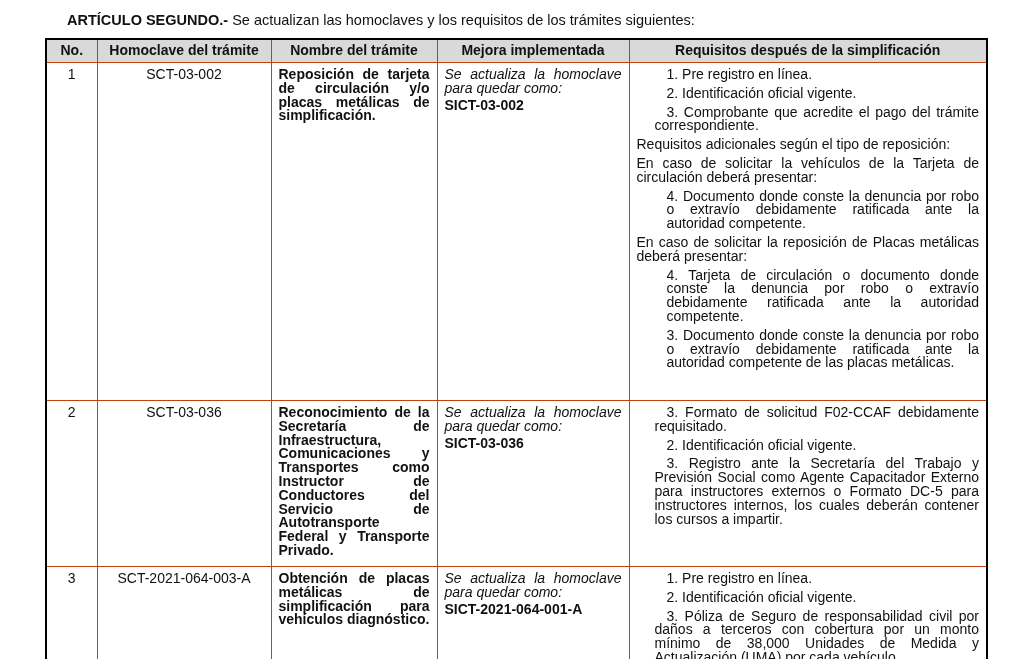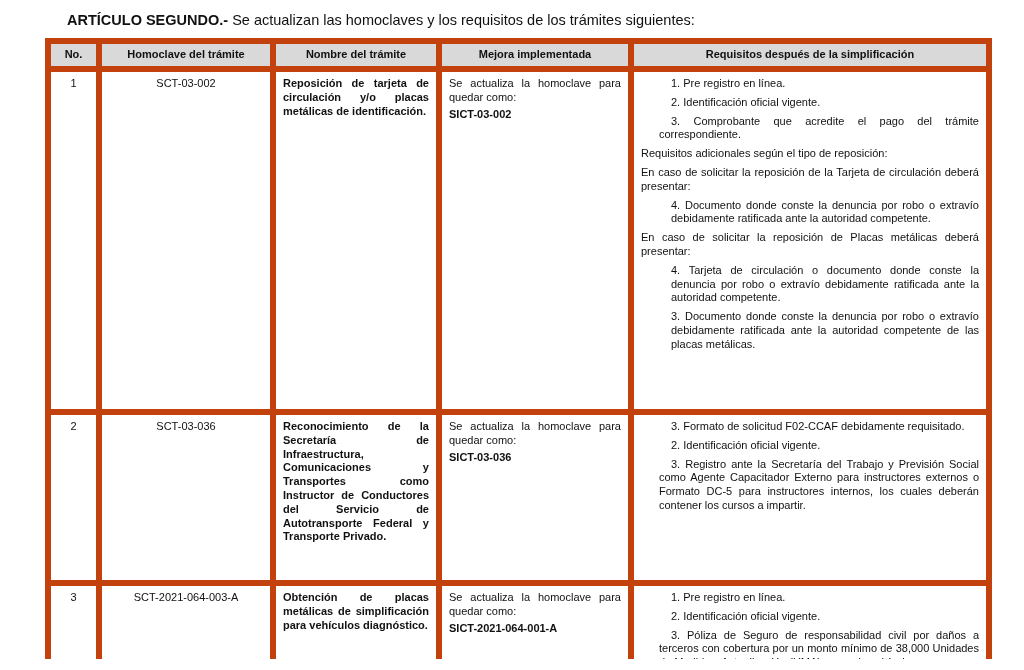--- a/index.html
+++ b/index.html
@@ -31,23 +31,23 @@
     position: absolute;
     left: 45px;
     top: 38px;
     width: 941px;
     border-collapse: collapse;
     table-layout: fixed;
     border: 2px solid #000;
   }
   table.tramites th,
   table.tramites td {
-    border: 6px solid #c2410c;
+    border: 1px solid #c2410c;
     vertical-align: top;
-    font-size: 11px;
+    font-size: 14px;
     line-height: 13.8px;
     padding: 5px 7px;
     overflow: hidden;
   }
   table.tramites thead th {
     background: #d9d9d9;
     font-weight: bold;
     text-align: center;
     vertical-align: middle;
     height: 14px;
@@ -60,20 +60,21 @@
   td.c-no, td.c-homoclave { text-align: center; }
 
   td.c-nombre p {
     margin: 0;
     font-weight: bold;
     text-align: justify;
   }
   td.c-mejora p.mtext {
     margin: 0 0 3px 0;
     text-align: justify;
+    font-style: italic;
   }
   td.c-mejora p.clave {
     margin: 3px 0 0 0;
     font-weight: bold;
   }
   td.c-req p {
     text-align: justify;
     margin: 0 0 5px 0;
   }
   td.c-req p.flush { margin-left: 0; }
@@ -103,32 +104,32 @@
         <th>Mejora implementada</th>
         <th>Requisitos después de la simplificación</th>
       </tr>
     </thead>
     <tbody>
 
       <tr class="row-1">
         <td class="c-no">1</td>
         <td class="c-homoclave">SCT-03-002</td>
         <td class="c-nombre">
-          <p>Reposición de tarjeta de circulación y/o placas metálicas de identificación.</p>
+          <p>Reposición de tarjeta de circulación y/o placas metálicas de simplificación.</p>
         </td>
         <td class="c-mejora">
           <p class="mtext">Se actualiza la homoclave para quedar como:</p>
           <p class="clave">SICT-03-002</p>
         </td>
         <td class="c-req">
           <p class="item">1. Pre registro en línea.</p>
           <p class="item">2. Identificación oficial vigente.</p>
           <p class="item">3. Comprobante que acredite el pago del trámite correspondiente.</p>
           <p class="flush">Requisitos adicionales según el tipo de reposición:</p>
-          <p class="flush">En caso de solicitar la reposición de la Tarjeta de circulación deberá presentar:</p>
+          <p class="flush">En caso de solicitar la vehículos de la Tarjeta de circulación deberá presentar:</p>
           <p class="sub">4. Documento donde conste la denuncia por robo o extravío debidamente ratificada ante la autoridad competente.</p>
           <p class="flush">En caso de solicitar la reposición de Placas metálicas deberá presentar:</p>
           <p class="sub">4. Tarjeta de circulación o documento donde conste la denuncia por robo o extravío debidamente ratificada ante la autoridad competente.</p>
           <p class="sub">3. Documento donde conste la denuncia por robo o extravío debidamente ratificada ante la autoridad competente de las placas metálicas.</p>
         </td>
       </tr>
 
       <tr class="row-2">
         <td class="c-no">2</td>
         <td class="c-homoclave">SCT-03-036</td>

